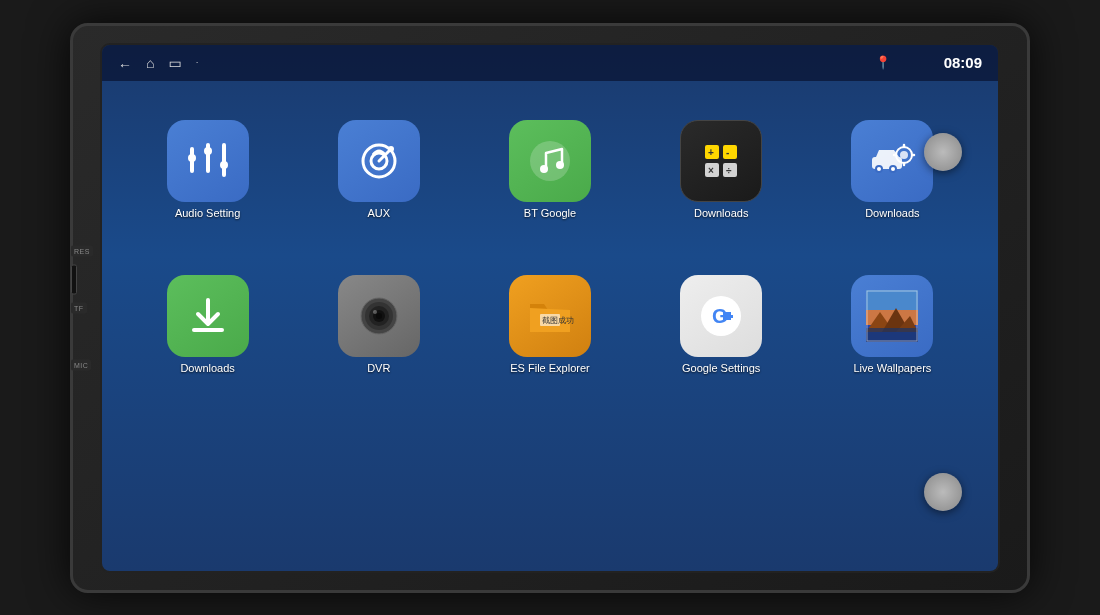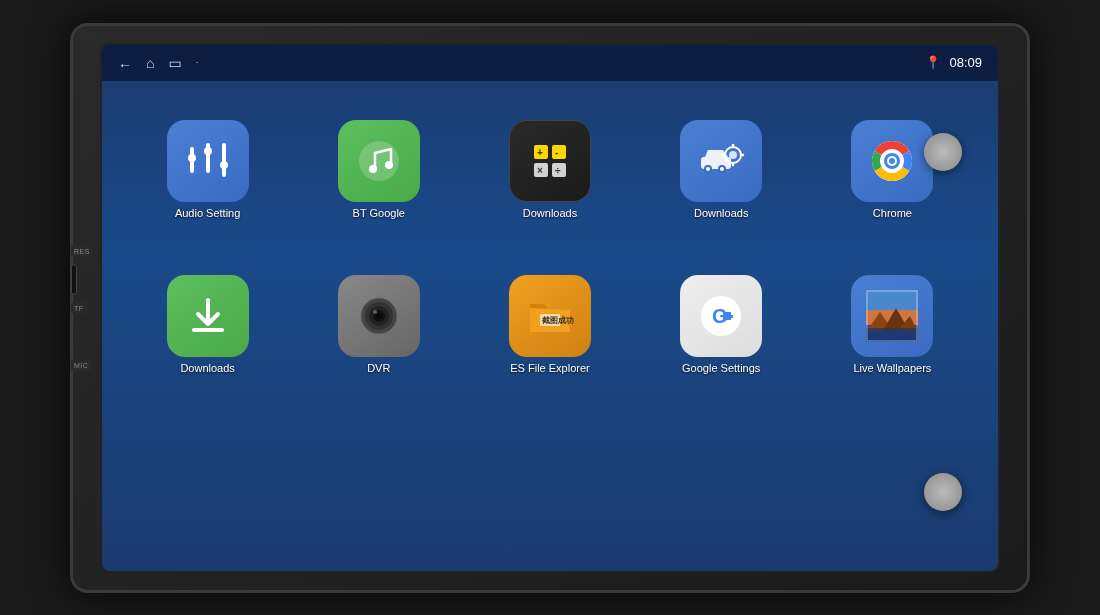--- a/index.html
+++ b/index.html
@@ -95,22 +95,23 @@
     }
 
     .status-right {
       display: flex;
       align-items: center;
       gap: 8px;
     }
 
     .status-time {
       color: #fff;
-      font-size: 13px;
-      font-weight: normal;
+      font-size: 15px;
+      font-weight: bold;
+      margin-left: 44px;
     }
 
     .status-pin {
       color: #fff;
       font-size: 13px;
     }
 
     .apps-grid {
       flex: 1;
       display: grid;
@@ -155,21 +156,21 @@
     .icon-bluetooth { background: linear-gradient(145deg, #5cbe5c, #4aaa4a); }
     .icon-btmusic { background: linear-gradient(145deg, #5cbe5c, #4aaa4a); }
     .icon-calculator { background: linear-gradient(145deg, #2a2a2a, #1a1a1a); border: 1px solid #444; }
     .icon-carinfo { background: linear-gradient(145deg, #4a7fd4, #3a6bc4); }
     .icon-carkit { background: linear-gradient(145deg, #f0a020, #e09010); }
     .icon-carsetting { background: linear-gradient(145deg, #4a7fd4, #3a6bc4); }
     .icon-chrome { background: linear-gradient(145deg, #4a7fd4, #3a6bc4); }
     .icon-downloads { background: linear-gradient(145deg, #5cbe5c, #4aaa4a); }
     .icon-dvr { background: linear-gradient(145deg, #888, #666); }
     .icon-easyconnected { background: linear-gradient(145deg, #e04040, #c03030); }
-    .icon-esfile { background: linear-gradient(145deg, #f0a020, #d08010); font-weight: bold; }
+    .icon-esfile { background: linear-gradient(145deg, #f0a020, #d08010); }
     .icon-googlesettings { background: linear-gradient(145deg, #eee, #ddd); }
     .icon-livewallpapers { background: linear-gradient(145deg, #4a7fd4, #3a6bc4); }
 
     
     .float-btn {
       position: absolute;
       width: 38px;
       height: 38px;
       background: radial-gradient(circle, #bbb, #888);
       border-radius: 50%;
@@ -231,20 +232,32 @@
               <line x1="26" y1="10" x2="26" y2="13" stroke="white" stroke-width="4" stroke-linecap="round"></line>
               <circle cx="26" cy="16" r="4" fill="white"></circle>
               <line x1="42" y1="10" x2="42" y2="28" stroke="white" stroke-width="4" stroke-linecap="round"></line>
               <line x1="42" y1="32" x2="42" y2="40" stroke="white" stroke-width="4" stroke-linecap="round"></line>
               <circle cx="42" cy="30" r="4" fill="white"></circle>
             </svg>
           </div>
           <span class="app-label">Audio Setting</span>
         </div>
 
+        <div class="app-item">
+          <div class="app-icon icon-aux">
+            <svg width="52" height="52" viewBox="0 0 52 52">
+              <circle cx="26" cy="26" r="16" fill="none" stroke="white" stroke-width="3"></circle>
+              <circle cx="26" cy="26" r="8" fill="none" stroke="white" stroke-width="3"></circle>
+              <path d="M20 20 Q26 12 32 20" stroke="white" stroke-width="3" fill="none"></path>
+              <line x1="26" y1="26" x2="38" y2="14" stroke="white" stroke-width="3" stroke-linecap="round"></line>
+              <circle cx="38" cy="14" r="3" fill="white"></circle>
+            </svg>
+          </div>
+          <span class="app-label">AUX</span>
+        </div>
 
 
         <div class="app-item">
           <div class="app-icon icon-btmusic">
             <svg width="52" height="52" viewBox="0 0 52 52">
               <circle cx="26" cy="26" r="20" fill="rgba(255,255,255,0.2)"></circle>
 
               <path d="M22 34 L22 18 L38 14 L38 30" stroke="white" stroke-width="2.5" fill="none" stroke-linecap="round" stroke-linejoin="round"></path>
               <circle cx="20" cy="34" r="4" fill="white"></circle>
               <circle cx="36" cy="30" r="4" fill="white"></circle>
@@ -286,44 +299,20 @@
               <circle cx="38" cy="20" r="4" fill="white" opacity="0.8"></circle>
               <line x1="38" y1="10" x2="38" y2="12" stroke="white" stroke-width="2.5" stroke-linecap="round"></line>
               <line x1="38" y1="28" x2="38" y2="30" stroke="white" stroke-width="2.5" stroke-linecap="round"></line>
               <line x1="28" y1="20" x2="30" y2="20" stroke="white" stroke-width="2.5" stroke-linecap="round"></line>
               <line x1="46" y1="20" x2="48" y2="20" stroke="white" stroke-width="2.5" stroke-linecap="round"></line>
             </svg>
           </div>
           <span class="app-label">Downloads</span>
         </div>
 
-        <div class="app-item">
-          <div class="app-icon icon-chrome">
-            <svg width="52" height="52" viewBox="0 0 52 52">
-
-              <circle cx="26" cy="26" r="20" fill="white"></circle>
-
-              <path d="M26 26 L26 6 A20 20 0 0 1 43.3 16 Z" fill="#EA4335"></path>
-
-              <path d="M26 26 L43.3 16 A20 20 0 0 1 43.3 36 Z" fill="#4285F4"></path>
-
-              <path d="M26 26 L43.3 36 A20 20 0 0 1 8.7 36 Z" fill="#FBBC05"></path>
-
-              <path d="M26 26 L8.7 36 A20 20 0 0 1 8.7 16 Z" fill="#34A853"></path>
-
-              <path d="M26 26 L8.7 16 A20 20 0 0 1 26 6 Z" fill="#EA4335"></path>
-              <circle cx="26" cy="26" r="12" fill="white"></circle>
-
-              <circle cx="26" cy="26" r="8" fill="#4285F4"></circle>
-              <circle cx="26" cy="26" r="5" fill="white"></circle>
-              <circle cx="26" cy="26" r="3" fill="#4285F4"></circle>
-            </svg>
-          </div>
-          <span class="app-label">Chrome</span>
-        </div>
 
         <div class="app-item">
           <div class="app-icon icon-downloads">
             <svg width="52" height="52" viewBox="0 0 52 52">
 
               <path d="M26 10 L26 32" stroke="white" stroke-width="4" stroke-linecap="round"></path>
               <path d="M16 24 L26 34 L36 24" stroke="white" stroke-width="4" fill="none" stroke-linecap="round" stroke-linejoin="round"></path>
               <line x1="12" y1="40" x2="40" y2="40" stroke="white" stroke-width="4" stroke-linecap="round"></line>
             </svg>
           </div>

